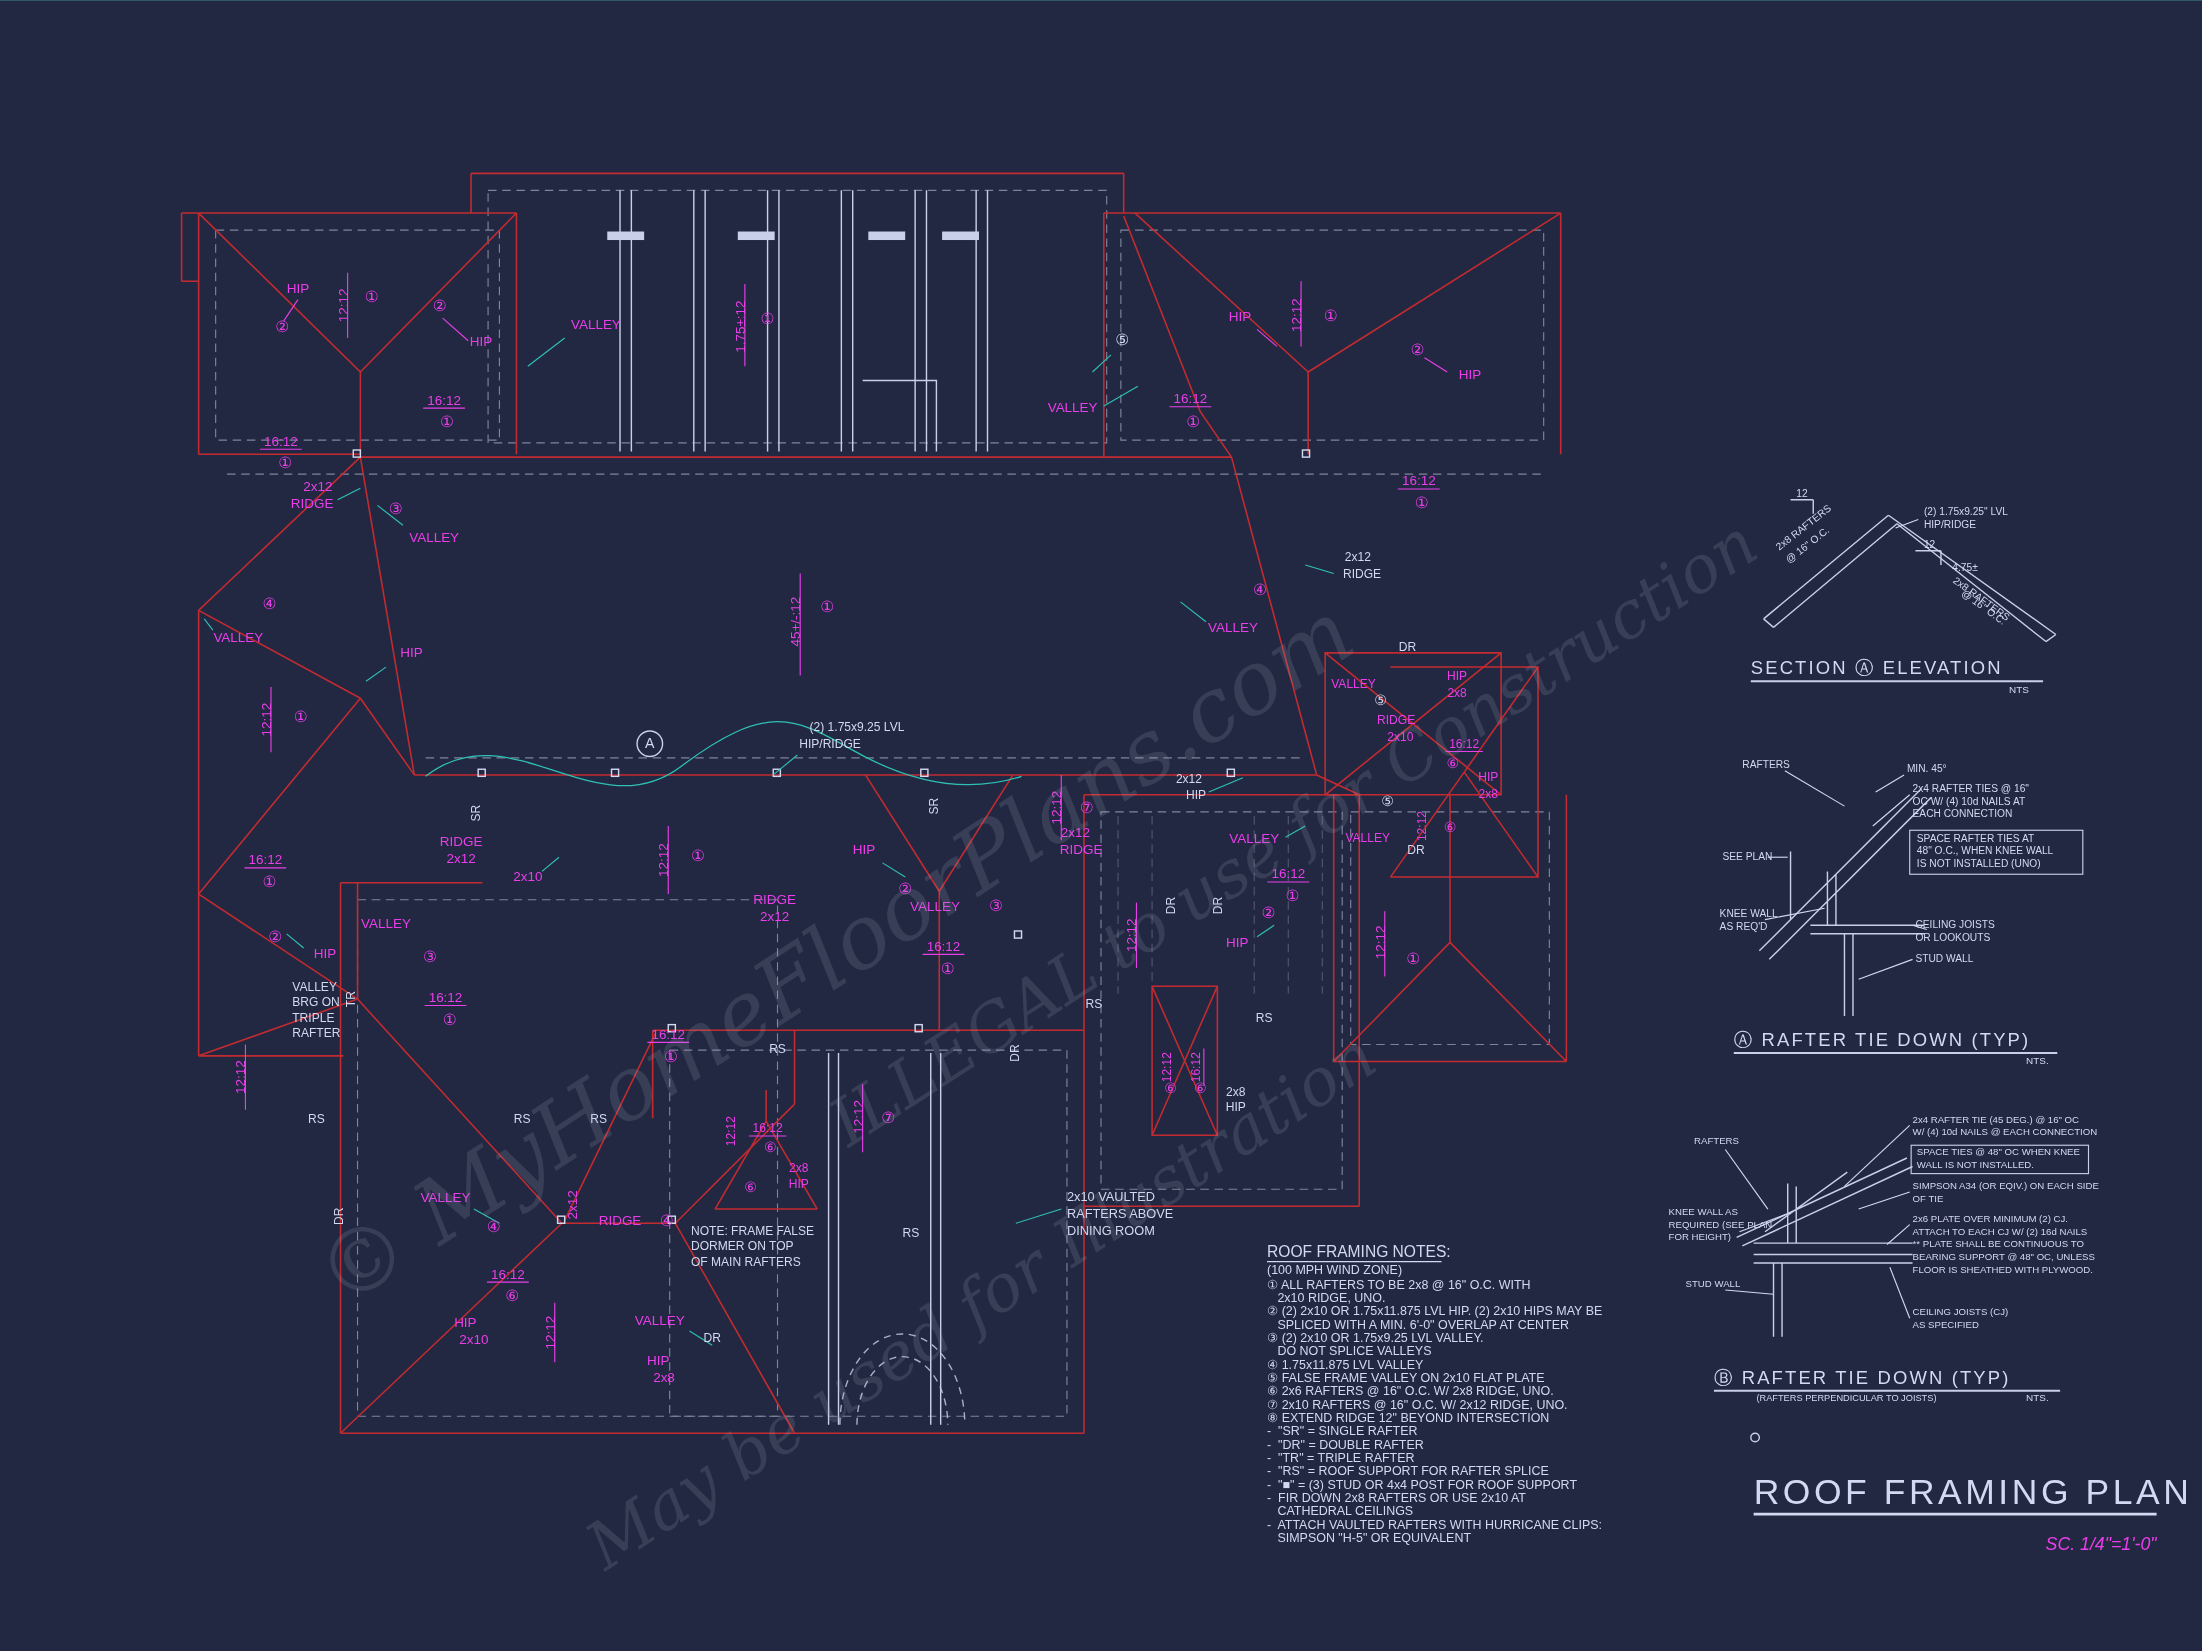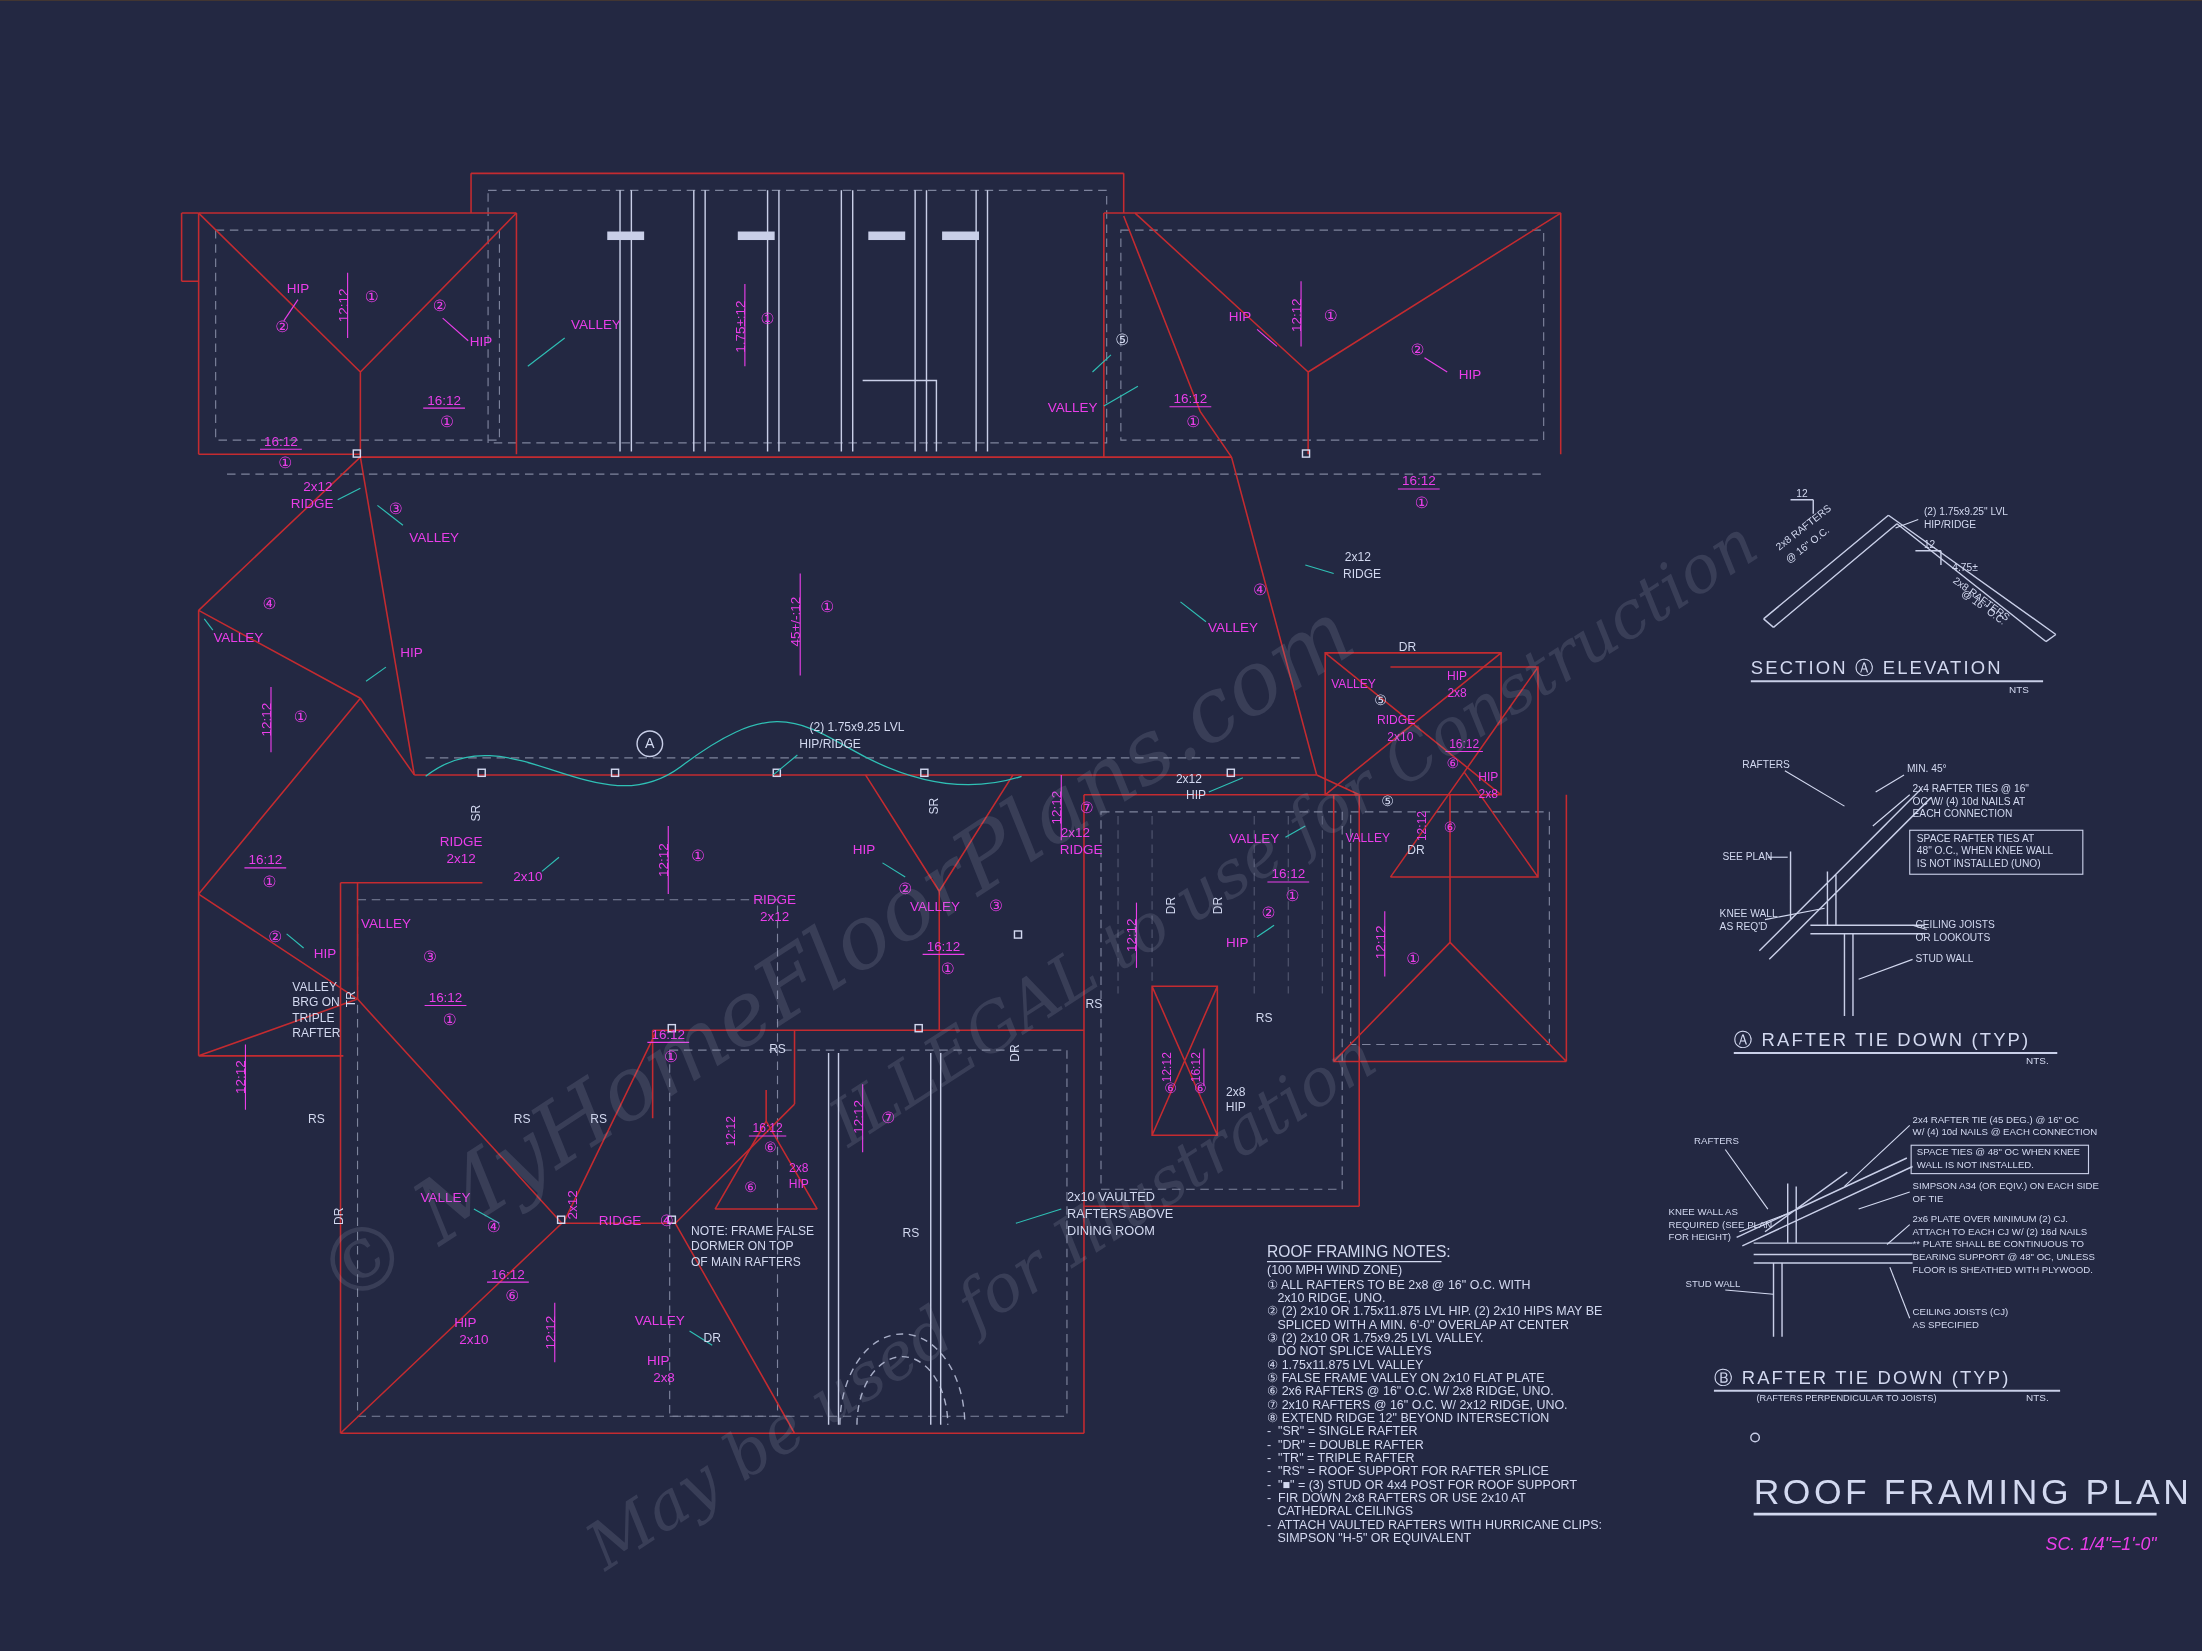--- a/index.html
+++ b/index.html
@@ -1,16 +1,16 @@
 <!DOCTYPE html>
 <html><head>
 <meta charset="utf-8">
 <style>
   html,body{margin:0;padding:0;background:#1b1f33;}
-  .sheet{position:relative;width:2202px;height:1652px;background:#a16207;overflow:hidden;}
+  .sheet{position:relative;width:2202px;height:1652px;background:#5eead4;overflow:hidden;}
   svg{display:block;width:100%;height:100%;}
   text{font-family:"Liberation Sans",sans-serif;}
   .wm{font-family:"DejaVu Serif",serif;font-style:italic;}
   .scale{font-style:italic;}
   #notes-lines text{white-space:pre;}
 </style>
 </head>
 <body>
 
 <div class="sheet">

